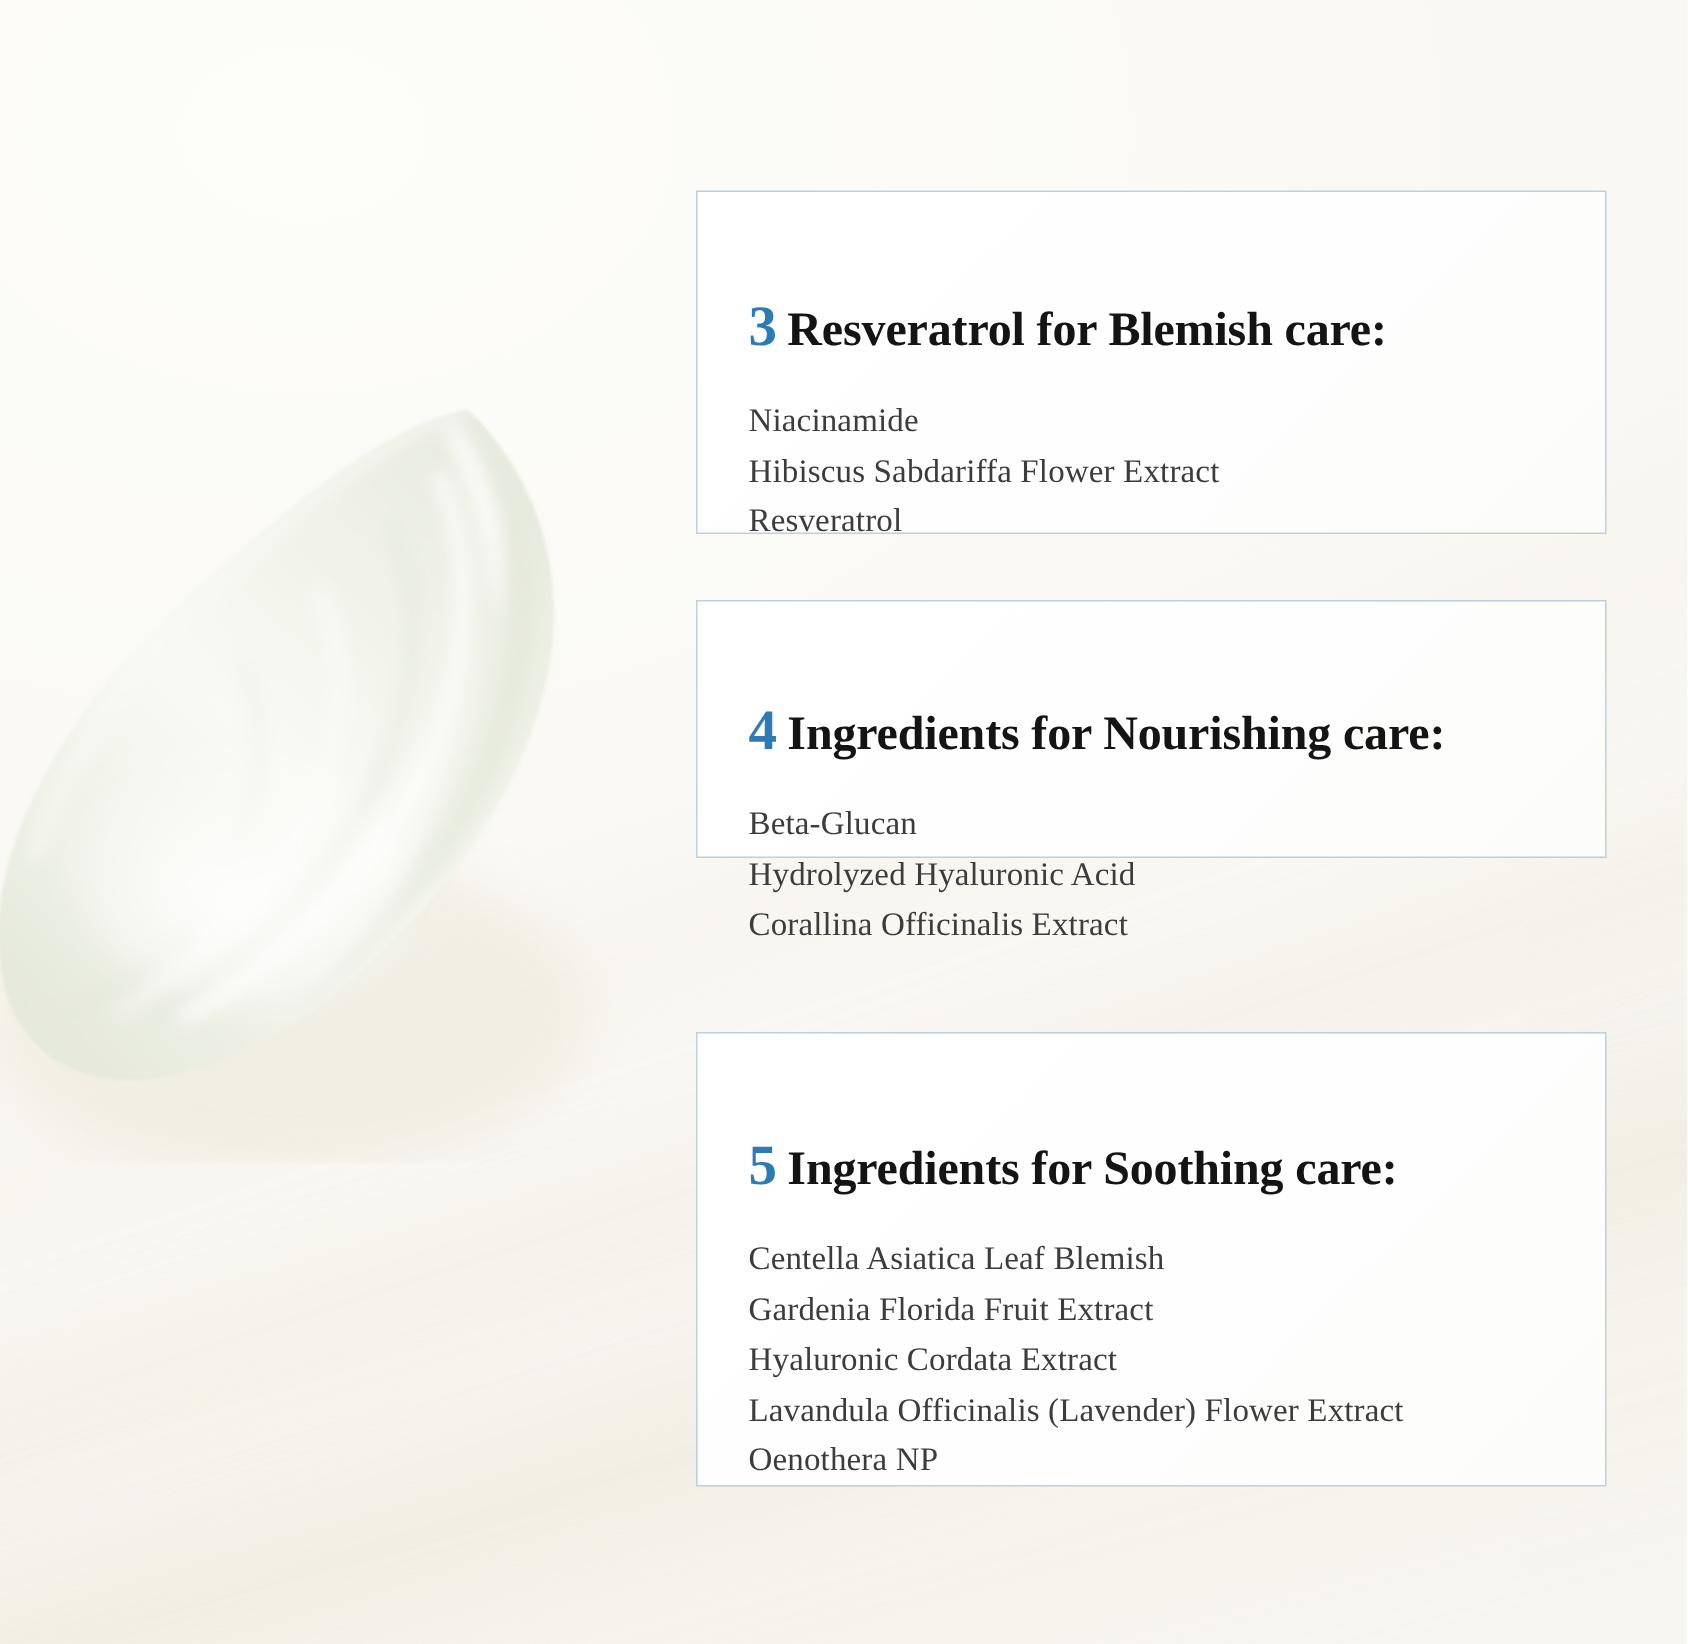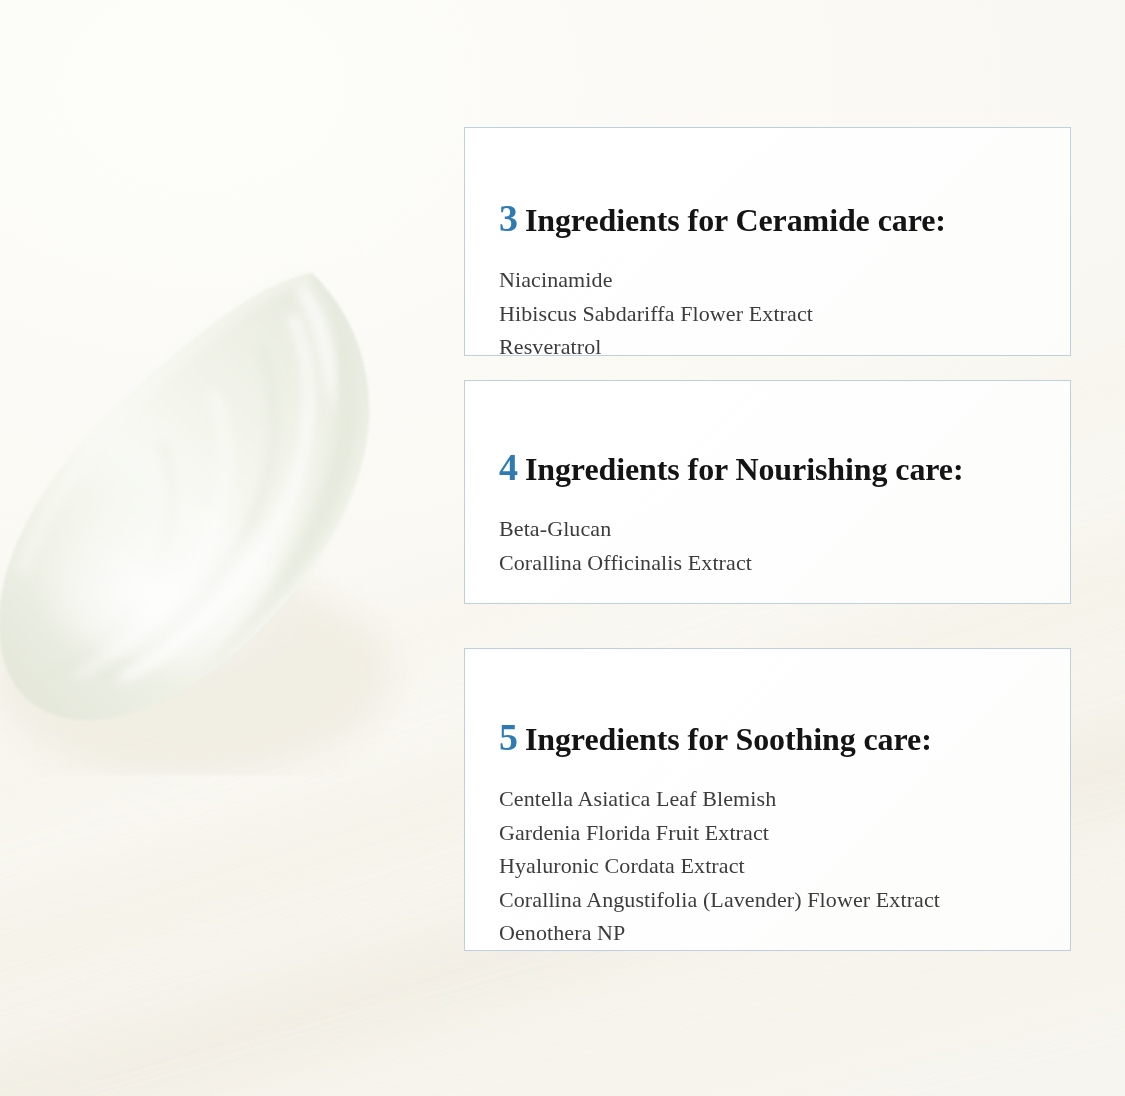--- a/index.html
+++ b/index.html
@@ -90,22 +90,22 @@
   .card {
     position: absolute;
     left: 0;
     width: 607px;
     box-sizing: border-box;
     border: 1px solid #bed0de;
     background: linear-gradient(135deg, #ffffff 0%, #fefefe 55%, #fcfcfa 100%);
     box-shadow: 0 0 0 0 rgba(0,0,0,0);
   }
   .card-1 { top: 127px; height: 229px; }
-  .card-2 { top: 380px; height: 224px; }
-  .card-3 { top: 648px; height: 303px; }
+  .card-2 { top: 400px; height: 172px; }
+  .card-3 { top: 688px; height: 303px; }
 
   .card-inner {
     padding: 0 34px;
   }
 
   .card-heading {
     font-family: "Liberation Serif", serif;
     font-size: 32px;
     font-weight: 700;
     color: #141414;
@@ -226,51 +226,52 @@
         </svg>
       </div>
     </div>
   </div>
 
   <div class="cards">
 
     <section class="card card-1">
       <div class="card-inner">
         <h2 class="card-heading">
-          <span class="card-num">3</span><span>Ingredients for Ceramide care:</span>
+          <span class="card-num">3</span><span>Resveratrol for Blemish care:</span>
         </h2>
         <ul class="ingredient-list">
           <li class="ingredient-item">Niacinamide</li>
           <li class="ingredient-item">Hibiscus Sabdariffa Flower Extract</li>
           <li class="ingredient-item">Resveratrol</li>
         </ul>
       </div>
     </section>
 
     <section class="card card-2">
       <div class="card-inner">
         <h2 class="card-heading">
           <span class="card-num">4</span><span>Ingredients for Nourishing care:</span>
         </h2>
         <ul class="ingredient-list">
           <li class="ingredient-item">Beta-Glucan</li>
+          <li class="ingredient-item">Hydrolyzed Hyaluronic Acid</li>
           <li class="ingredient-item">Corallina Officinalis Extract</li>
         </ul>
       </div>
     </section>
 
     <section class="card card-3">
       <div class="card-inner">
         <h2 class="card-heading">
           <span class="card-num">5</span><span>Ingredients for Soothing care:</span>
         </h2>
         <ul class="ingredient-list">
           <li class="ingredient-item">Centella Asiatica Leaf Blemish</li>
           <li class="ingredient-item">Gardenia Florida Fruit Extract</li>
           <li class="ingredient-item">Hyaluronic Cordata Extract</li>
-          <li class="ingredient-item">Corallina Angustifolia (Lavender) Flower Extract</li>
+          <li class="ingredient-item">Lavandula Officinalis (Lavender) Flower Extract</li>
           <li class="ingredient-item">Oenothera NP</li>
         </ul>
       </div>
     </section>
 
   </div>
 </div>
 
 </body></html>

